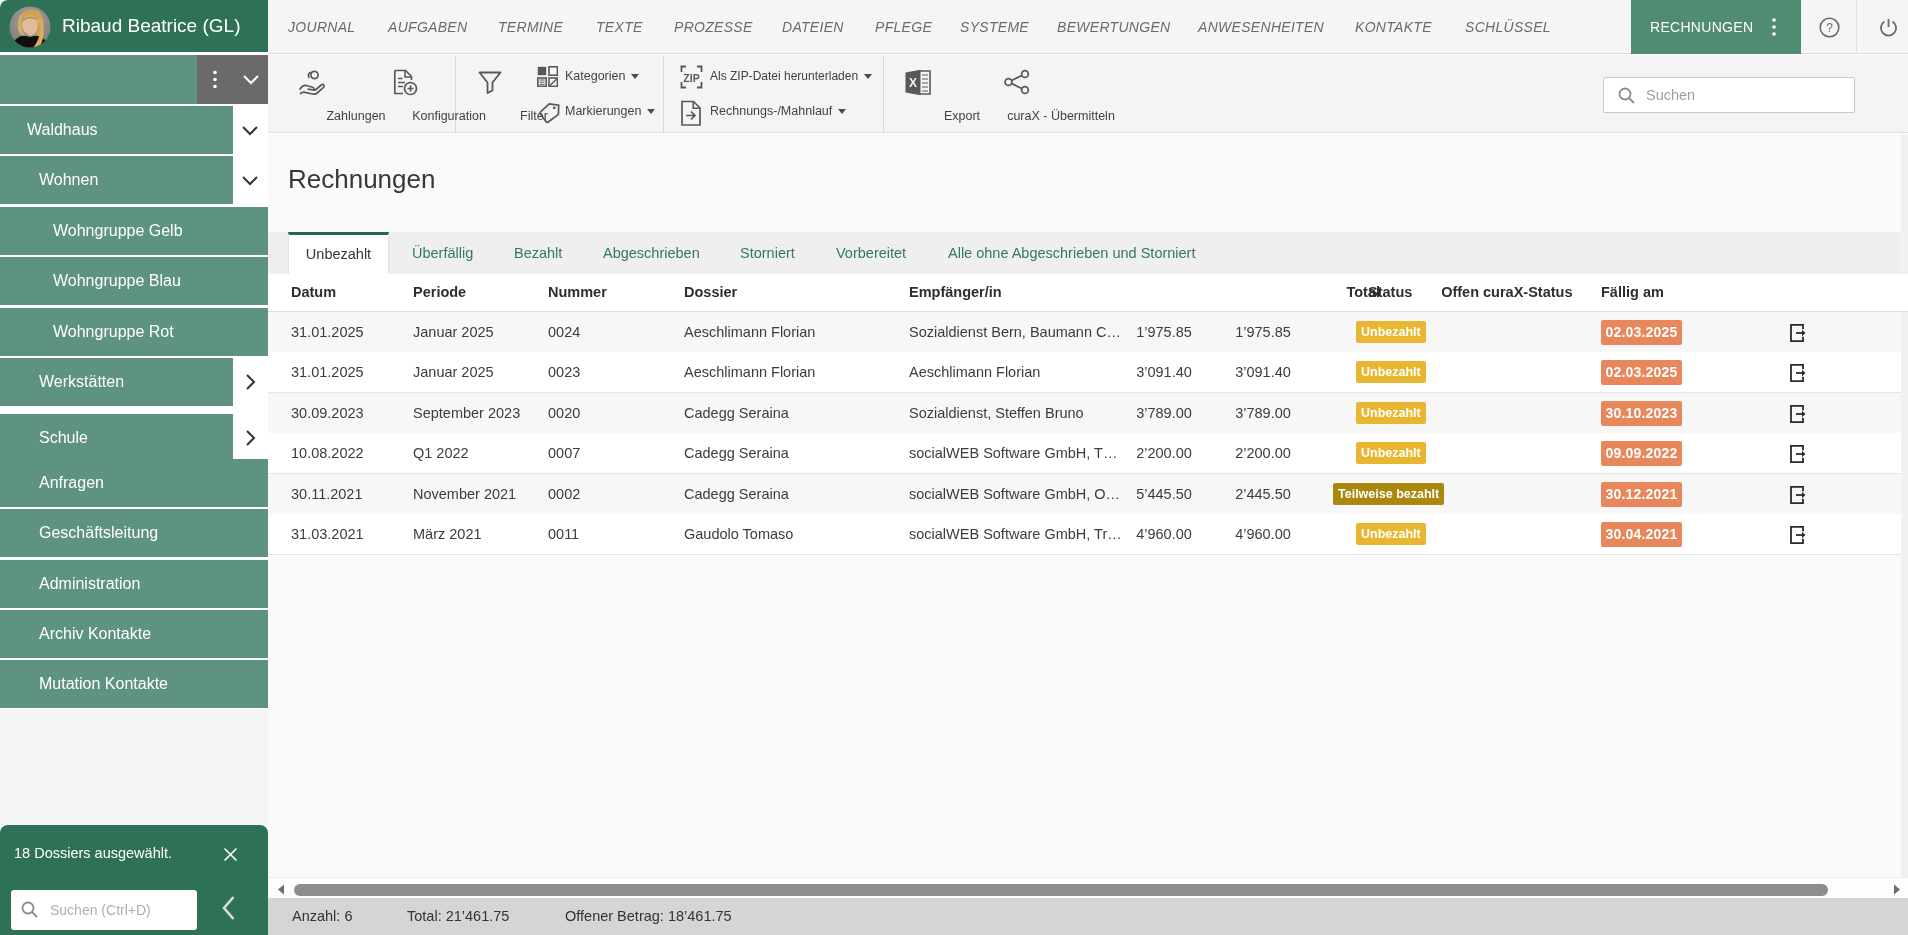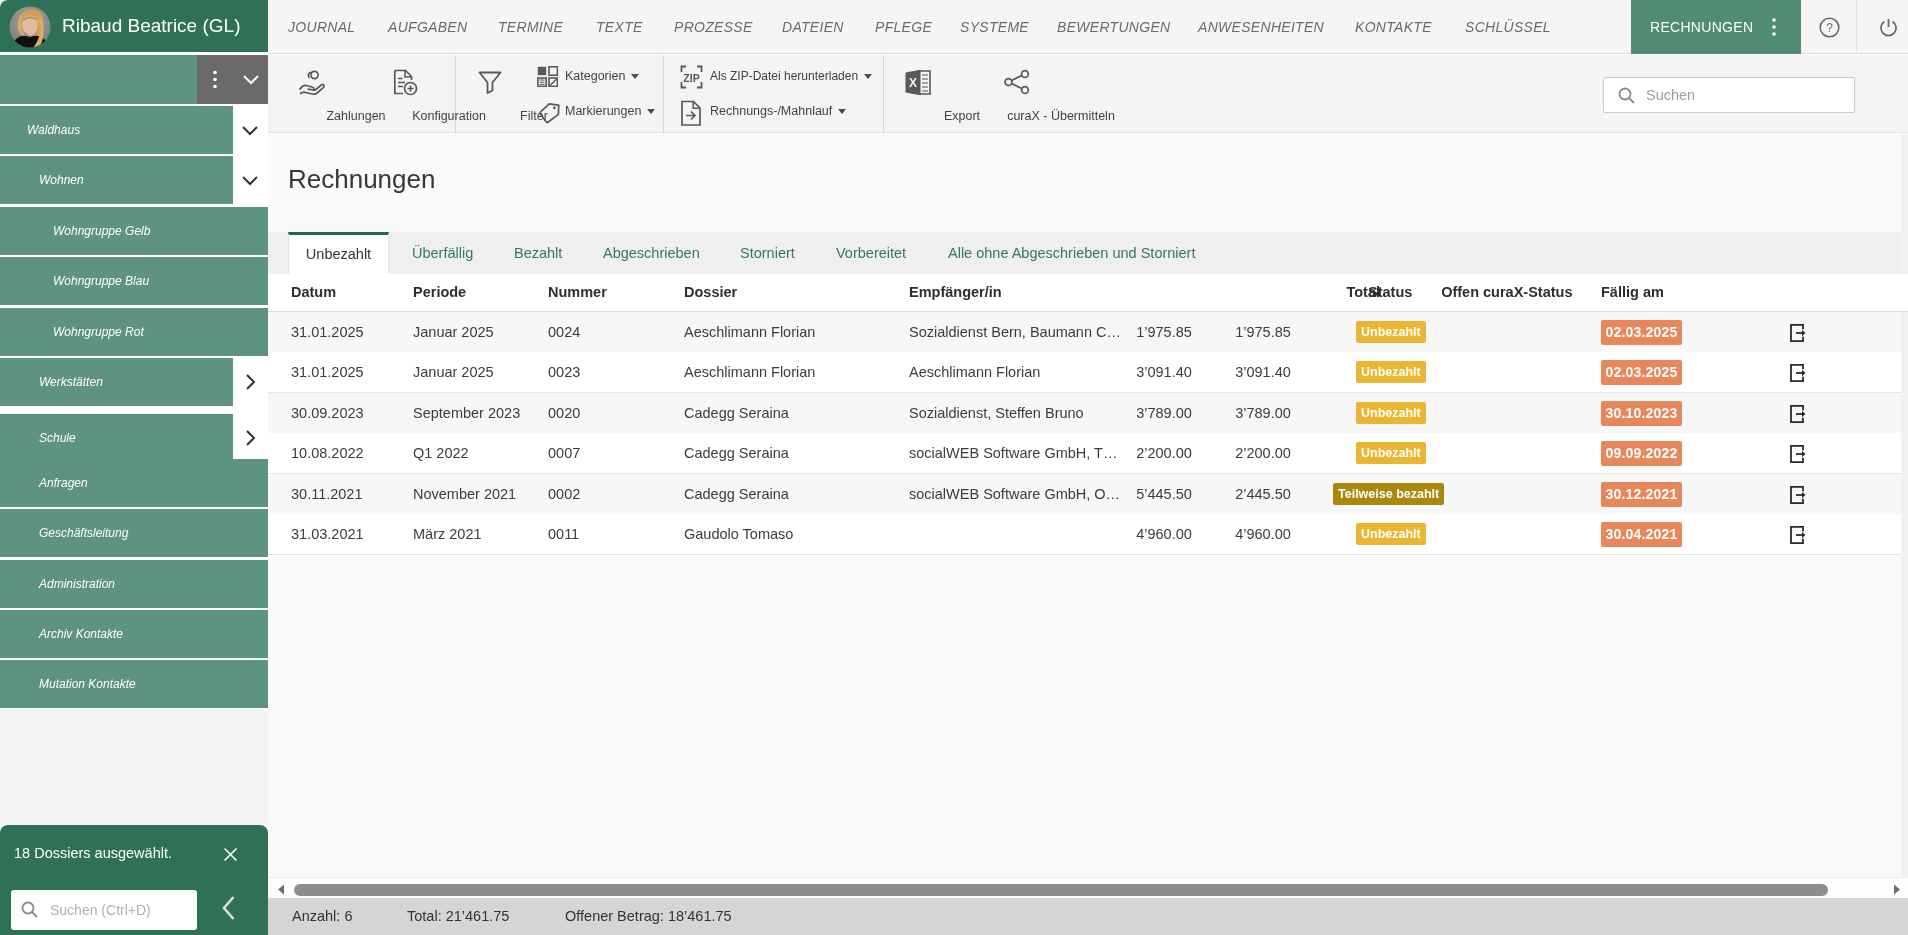--- a/index.html
+++ b/index.html
@@ -13,21 +13,21 @@
   #sb{left:0;top:0;width:268px;height:935px;background:#fff;}
   #sb-low{left:0;top:709px;width:268px;height:116px;background:#f4f4f4;}
   #sb-top{left:0;top:0;width:268px;height:52px;background:#2e7157;border-top-left-radius:8px;}
   #sb-name{left:62px;top:0;height:56px;line-height:52px;color:#fff;font-size:19px;}
   #avatar{left:9px;top:6px;}
   .srow{left:0;width:268px;background:#5e9282;color:#fff;}
   #org-row{top:55px;height:49px;}
   #org-row .t{position:absolute;left:27px;top:0;line-height:49px;font-size:15.5px;margin-top:45px;}
   #org-box{left:197px;top:55px;width:71px;height:49px;background:#6a6a6a;}
   .mrow{height:48px;}
-  .mrow .t{position:absolute;top:0;line-height:48px;font-size:12px;white-space:nowrap;font-style:italic;}
+  .mrow .t{position:absolute;top:0;line-height:48px;font-size:16px;white-space:nowrap;}
   .chevcell{position:absolute;right:0;top:0;width:35px;height:48px;background:#fff;}
   .ind1{left:27px;} .ind2{left:39px;} .ind3{left:53px;}
 
   #sb-sel{left:0;top:825px;width:268px;height:110px;background:#2e7157;border-radius:8px 8px 0 0;}
   #sb-sel .lbl{position:absolute;left:14px;top:20px;color:#fff;font-size:14.5px;}
   #sb-search{position:absolute;left:11px;top:65px;width:186px;height:40px;background:#fff;border-radius:3px;}
   #sb-search .ph{position:absolute;left:39px;top:0;line-height:40px;color:#aab1b8;font-size:14px;}
 
   
   #nav{left:268px;top:0;width:1640px;height:54px;background:#f5f5f5;border-bottom:1px solid #dcdcdc;}
@@ -321,20 +321,21 @@
             <path d="M13 6.3 L13 1.9 L1 1.9 L1 18.1 L13 18.1 L13 13.7" stroke="#252a33" stroke-width="1.8" fill="none"></path>
             <path d="M6 10 L12.6 10" stroke="#252a33" stroke-width="1.8"></path>
             <path d="M12 6.8 L15.4 10 L12 13.2 Z" fill="#252a33"></path>
           </svg></span>
       </div>
       <div class="row even" style="top:514.0px">
         <span class="td" style="left:23px">31.03.2021</span>
         <span class="td" style="left:145px">März 2021</span>
         <span class="td" style="left:280px">0011</span>
         <span class="td" style="left:416px">Gaudolo Tomaso</span>
+        <span class="td" style="left:641px">socialWEB Software GmbH, Tr…</span>
         <span class="td tdr" style="left:846px;width:100px">4’960.00</span>
         <span class="td tdr" style="left:945px;width:100px">4’960.00</span>
         <span class="badge b-unb" style="left:1088px">Unbezahlt</span>
         <span class="dbadge" style="left:1333px">30.04.2021</span>
         <span class="rowicon" style="left:1522px"><svg width="17" height="20" viewBox="0 0 17 20">
             <path d="M13 6.3 L13 1.9 L1 1.9 L1 18.1 L13 18.1 L13 13.7" stroke="#252a33" stroke-width="1.8" fill="none"></path>
             <path d="M6 10 L12.6 10" stroke="#252a33" stroke-width="1.8"></path>
             <path d="M12 6.8 L15.4 10 L12 13.2 Z" fill="#252a33"></path>
           </svg></span>
       </div>

